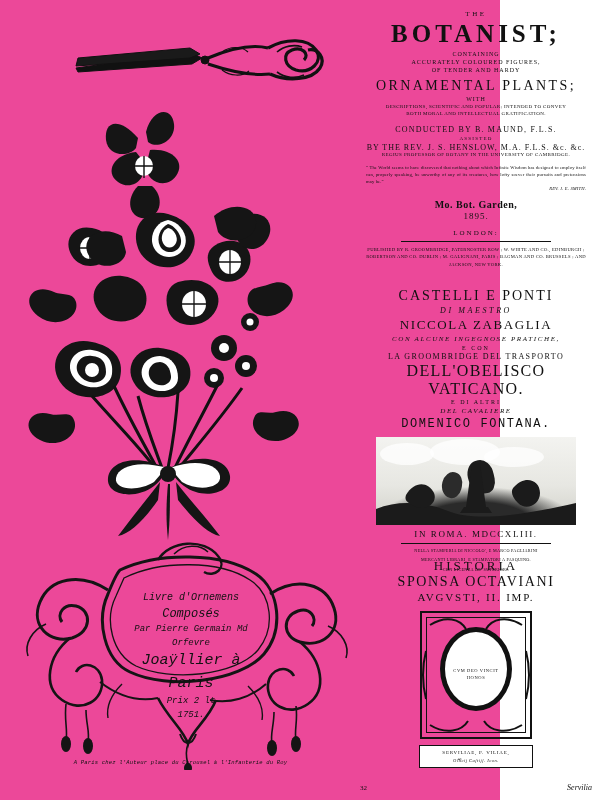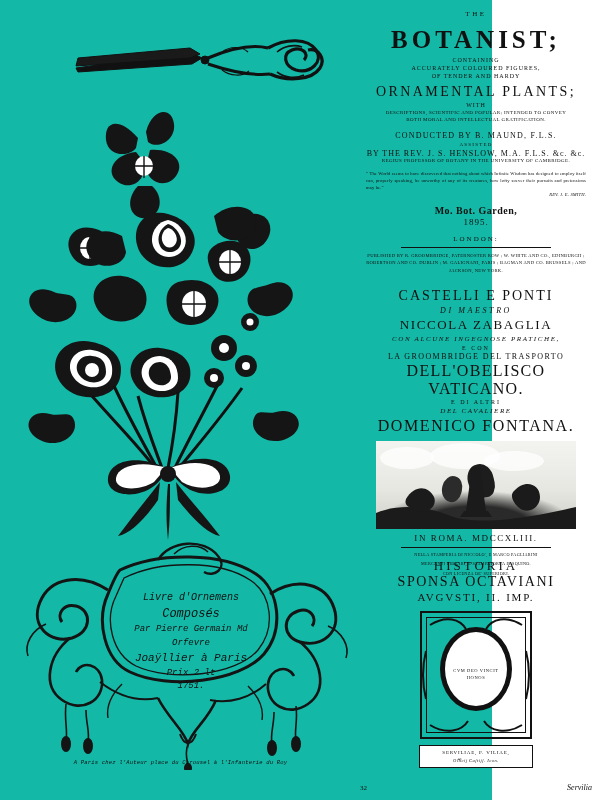--- a/index.html
+++ b/index.html
@@ -11,21 +11,22 @@
     width: 600px;
     height: 800px;
     font-family: "Liberation Serif", serif;
     color: #111;
     overflow: hidden;
   }
   .page {
     position: relative;
     width: 492px;
     height: 800px;
-    background: #14b8a6;
+    background: #ec4899;
+    padding-left: 8px;
   }
 
   
   .center { text-align: center; }
   .caps { text-transform: uppercase; }
   .tiny { font-size: 5px; letter-spacing: .4px; line-height: 1.35; }
   .rule { height: 1px; background: #111; margin: 4px auto; }
 
   
   .q {
@@ -37,21 +38,21 @@
   #q-castelli { left: 360px; top: 288px; width: 232px; height: 268px; }
   #q-ornemens { left: 8px; top: 534px; width: 345px; height: 236px; font-family: Liberation Mono, monospace; }
   #q-servilia { left: 360px; top: 558px; width: 232px; height: 236px; }
 
   
   .bt-the { font-size: 7px; letter-spacing: 2.6px; }
   .bt-title {
     font-size: 25px;
     letter-spacing: 4px;
     font-weight: bold;
-    margin: 8px 0 3px;
+    margin: 2px 0 3px;
     font-family: "Liberation Serif", serif;
   }
   .bt-line { font-size: 6px; letter-spacing: 1px; margin: 2px 0; }
   .bt-ornamental {
     font-size: 14px;
     letter-spacing: 2.4px;
     margin: 5px 0 2px;
   }
   .bt-conducted {
     font-size: 8px;
@@ -83,21 +84,21 @@
     font-size: 14px;
     letter-spacing: 2px;
     margin-bottom: 2px;
   }
   .ca-it { font-style: italic; letter-spacing: 2.6px; font-size: 8px; margin: 2px 0; }
   .ca-name { font-size: 13px; letter-spacing: 1.6px; margin: 1px 0; }
   .ca-small { font-size: 7px; letter-spacing: 1.6px; margin: 2px 0; font-style: italic; }
   .ca-e { font-size: 6px; letter-spacing: 2px; margin: 1px 0; }
   .ca-line { font-size: 8px; letter-spacing: 1.4px; margin: 1px 0; }
   .ca-obelisco { font-size: 16px; letter-spacing: 1.3px; margin: 1px 0; }
-  .ca-fontana { font-size: 16px; letter-spacing: 1.6px; margin: 1px 0; }
+  .ca-fontana { font-size: 12px; letter-spacing: 1.6px; margin: 1px 0; font-family: Liberation Mono, monospace; }
   .ca-roma { font-size: 9px; letter-spacing: 1.6px; margin-top: 4px; }
   .ca-imprint { font-size: 4.2px; line-height: 1.5; letter-spacing: .3px; margin-top: 3px; }
   .ca-vignette {
     height: 88px;
     margin: 6px 16px 4px;
     position: relative;
     overflow: hidden;
     background:
       radial-gradient(ellipse 70% 55% at 50% 95%, #2a2a2a 0%, #2a2a2a 38%, rgba(42,42,42,0) 70%),
       linear-gradient(180deg, #f3f3f0 0%, #e7e7e2 55%, #cfcfc8 100%);
@@ -138,21 +139,21 @@
     left: 118px;
     top: 56px;
     width: 130px;
     text-align: center;
     font-style: italic;
     line-height: 1.5;
   }
   .orn-text .l1 { font-size: 10px; }
   .orn-text .l2 { font-size: 12px; }
   .orn-text .l3 { font-size: 9px; }
-  .orn-text .l4 { font-size: 11px; }
+  .orn-text .l4 { font-size: 15px; }
   .orn-text .l5 { font-size: 9px; }
   .orn-text .l6 { font-size: 9px; }
   .orn-caption {
     position: absolute;
     left: 0; right: 0;
     bottom: 4px;
     text-align: center;
     font-size: 5.5px;
     font-style: italic;
     letter-spacing: .2px;

